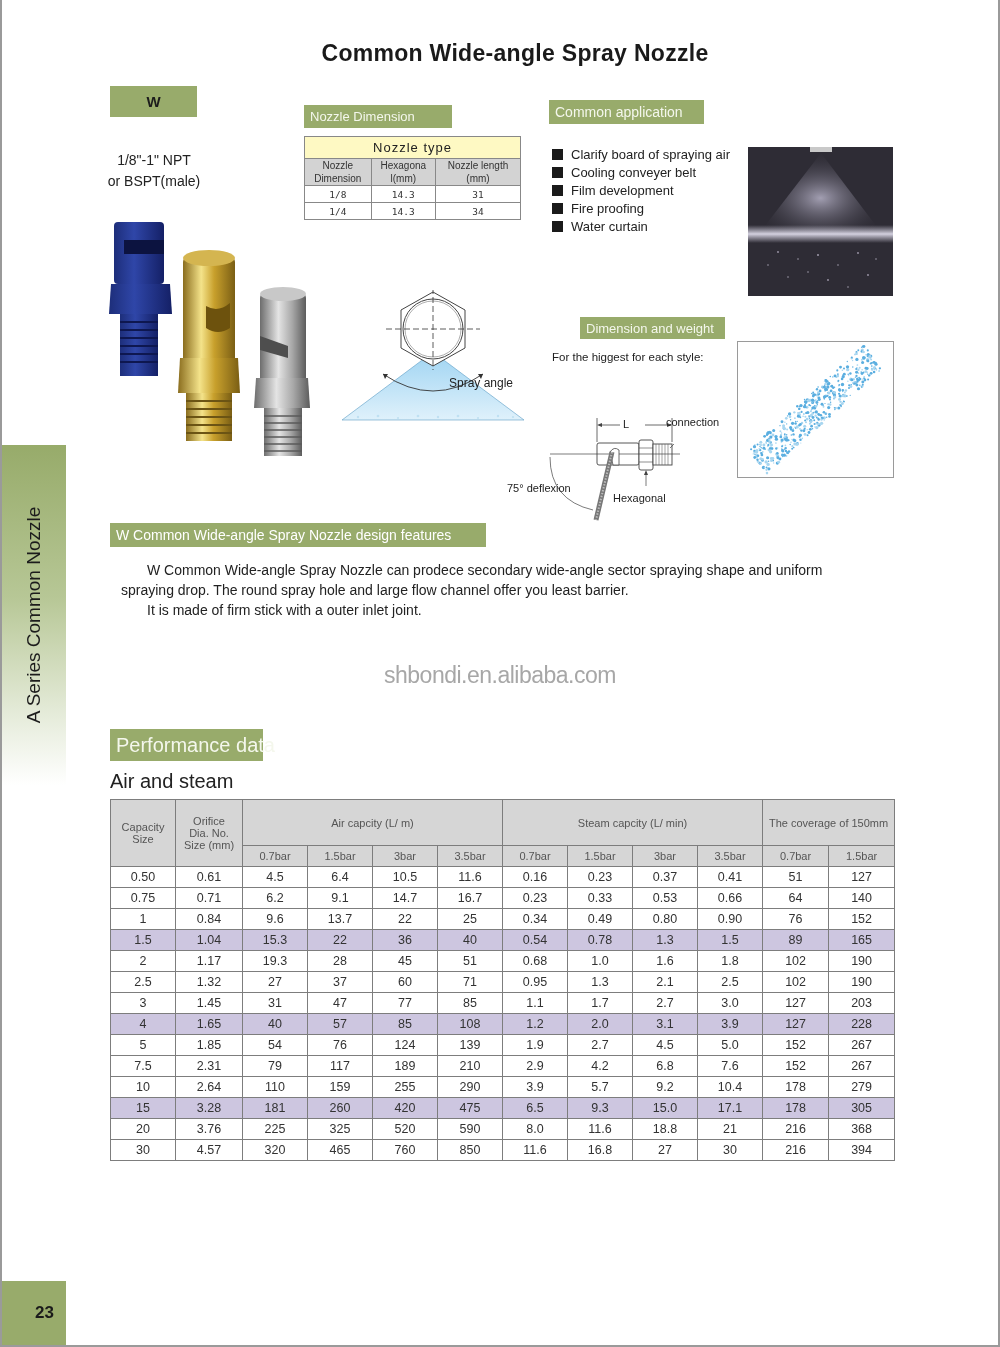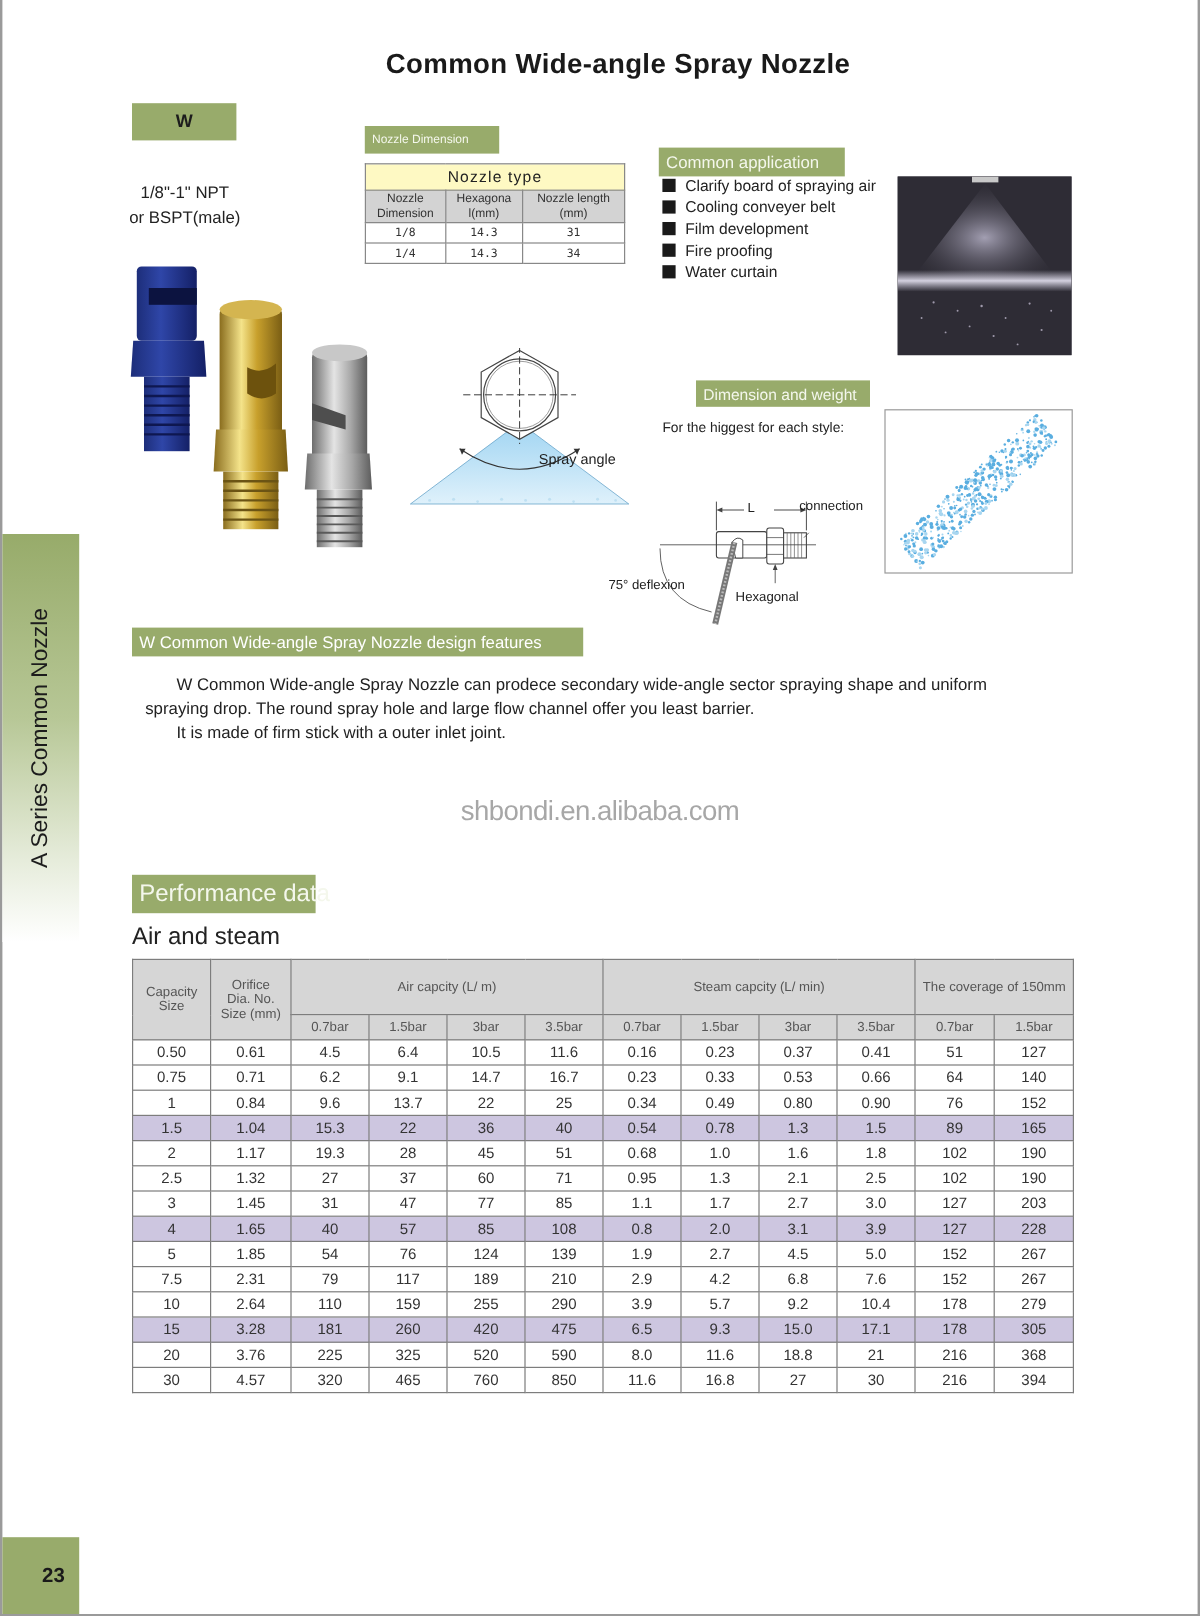--- a/index.html
+++ b/index.html
@@ -8,28 +8,28 @@
   .page-right-rule { position:absolute; left:998px; top:0; width:2px; height:1347px; background:#9a9a9a; }
   .page-bottom-rule { position:absolute; left:0; top:1345px; width:1000px; height:2px; background:#9a9a9a; }
 
   .title { position:absolute; left:0; width:1030px; top:40px; text-align:center; font-weight:bold; font-size:23px; color:#1a1a1a; letter-spacing:0.3px; }
 
   .green-tag { position:absolute; background:#98ab6b; color:#f4f7ec; font-size:14px; line-height:1; display:flex; align-items:center; padding:0 6px; box-sizing:border-box; white-space:nowrap; }
 
   .tag-w { left:110px; top:86px; width:87px; height:31px; justify-content:center; font-weight:bold; color:#1c1c1c; font-size:15px; }
   .thread-spec { position:absolute; left:98px; top:150px; width:112px; text-align:center; font-size:14px; line-height:21px; color:#222; }
 
-  .tag-nozzle-dim { left:304px; top:105px; width:112px; height:23px; font-size:10px; }
+  .tag-nozzle-dim { left:304px; top:105px; width:148px; height:23px; font-size:13px; }
   table.dim { position:absolute; left:304px; top:136px; width:217px; border-collapse:collapse; font-size:10px; }
   table.dim td { border:1px solid #888; text-align:center; padding:0; }
   table.dim .hdr-top td { background:#fef9c3; font-size:13px; height:21px; letter-spacing:1px; }
   table.dim .hdr td { background:#d3d3d3; height:25px; line-height:13px; font-size:10px; color:#333; }
   table.dim .row td { height:16px; font-family:"DejaVu Sans Mono", monospace; font-size:9.5px; color:#333; }
 
-  .tag-common-app { left:549px; top:123px; width:155px; height:24px; font-size:14px; }
+  .tag-common-app { left:549px; top:100px; width:155px; height:24px; font-size:14px; }
   ul.apps { position:absolute; left:552px; top:145px; margin:0; padding:0; list-style:none; font-size:13px; }
   ul.apps li { height:18px; display:flex; align-items:center; color:#222; }
   ul.apps li .bullet { width:11px; height:11px; background:#1a1a1a; display:inline-block; margin-right:8px; }
 
   .spray-photo { position:absolute; left:748px; top:147px; width:145px; height:149px; background:#2e2c35; overflow:hidden; }
 
   .tag-dim-weight { left:580px; top:317px; width:145px; height:22px; font-size:13px; }
   .dim-note { position:absolute; left:552px; top:351px; font-size:11.5px; color:#222; }
 
   .pattern-box { position:absolute; left:737px; top:341px; width:155px; height:135px; border:1px solid #9a9a9a; background:#fff; }
@@ -961,21 +961,21 @@
         <td>127</td>
         <td>203</td>
       </tr>
       <tr class="hl">
         <td>4</td>
         <td>1.65</td>
         <td>40</td>
         <td>57</td>
         <td>85</td>
         <td>108</td>
-        <td>0.8</td>
+        <td>1.2</td>
         <td>2.0</td>
         <td>3.1</td>
         <td>3.9</td>
         <td>127</td>
         <td>228</td>
       </tr>
       <tr>
         <td>5</td>
         <td>1.85</td>
         <td>54</td>

